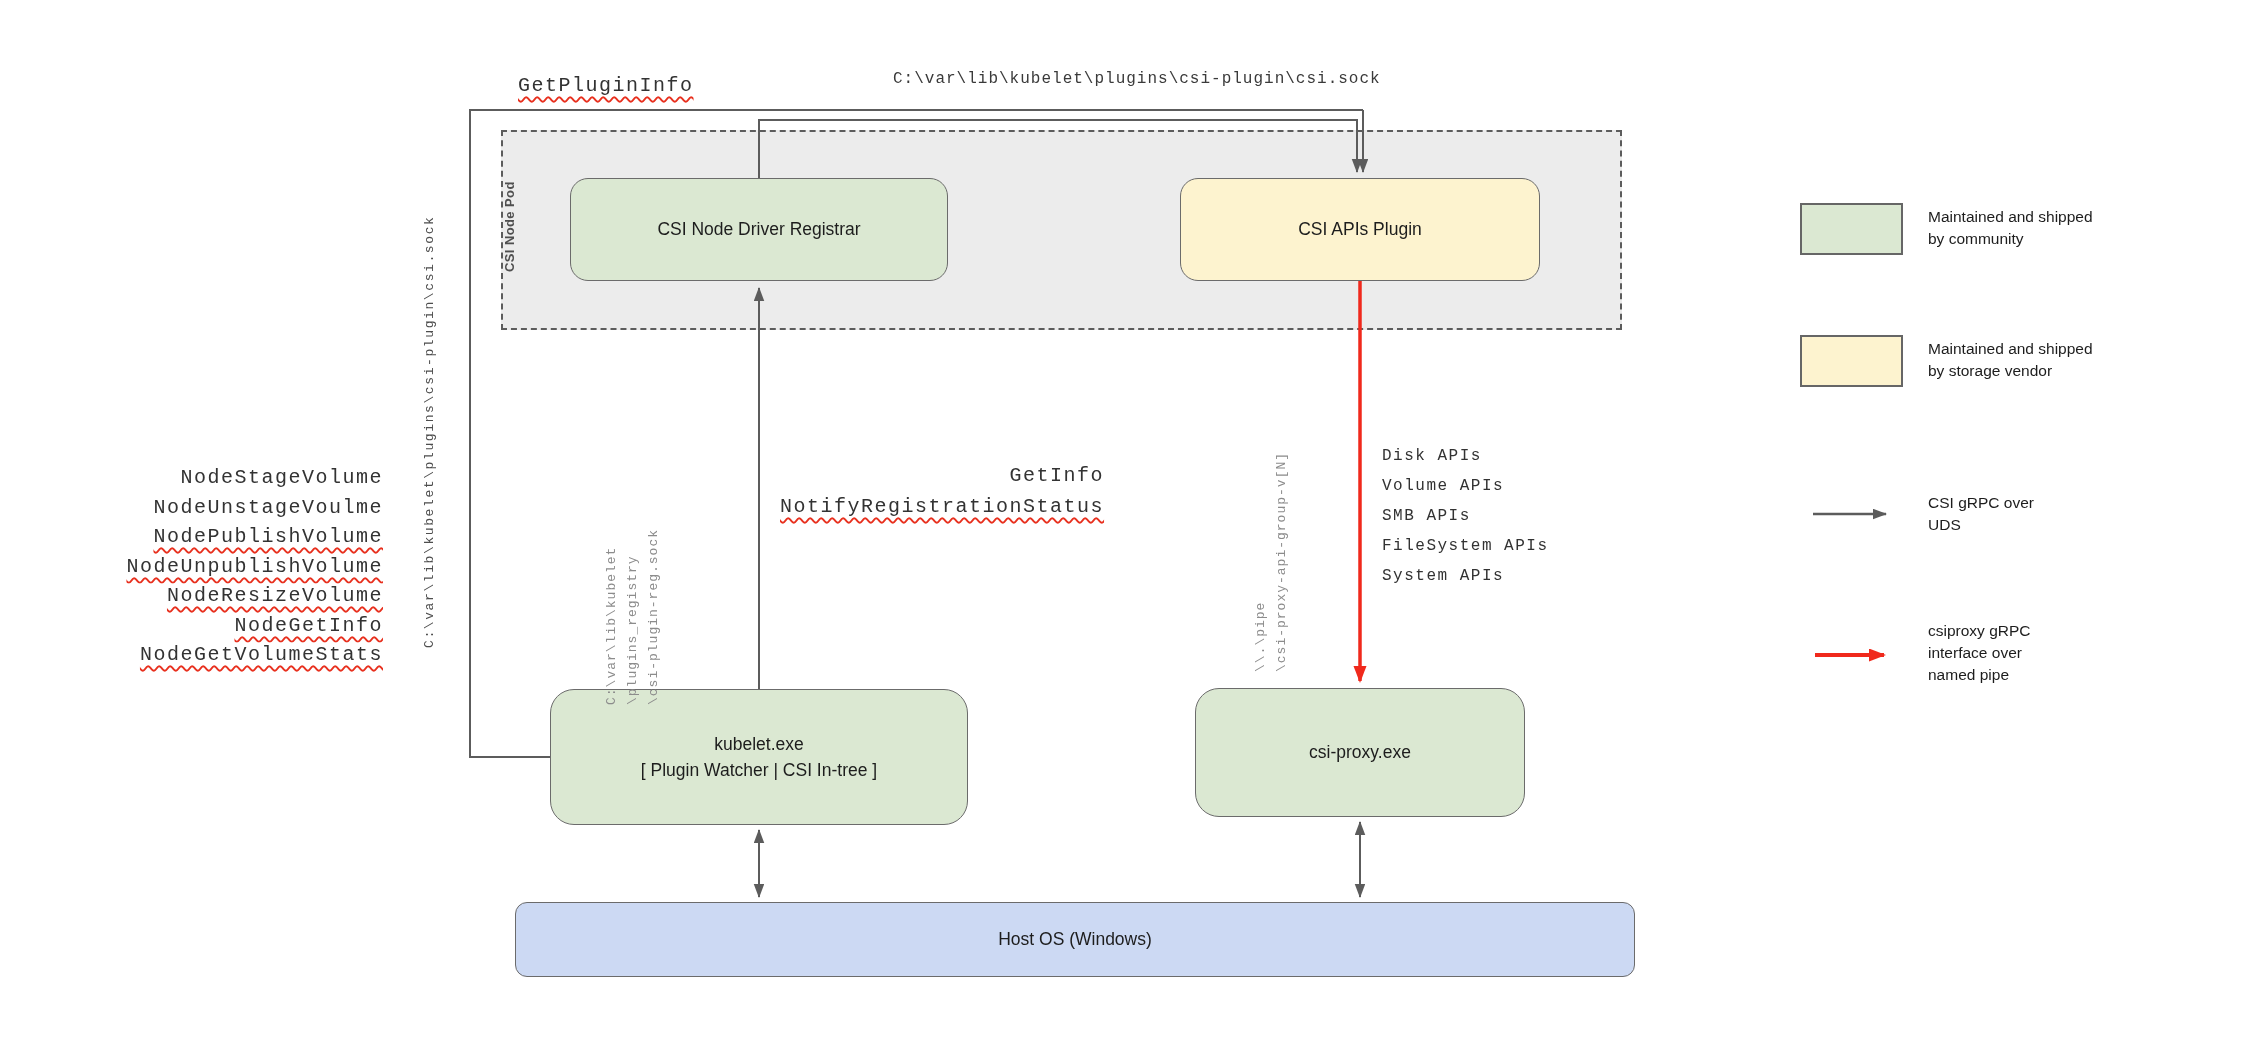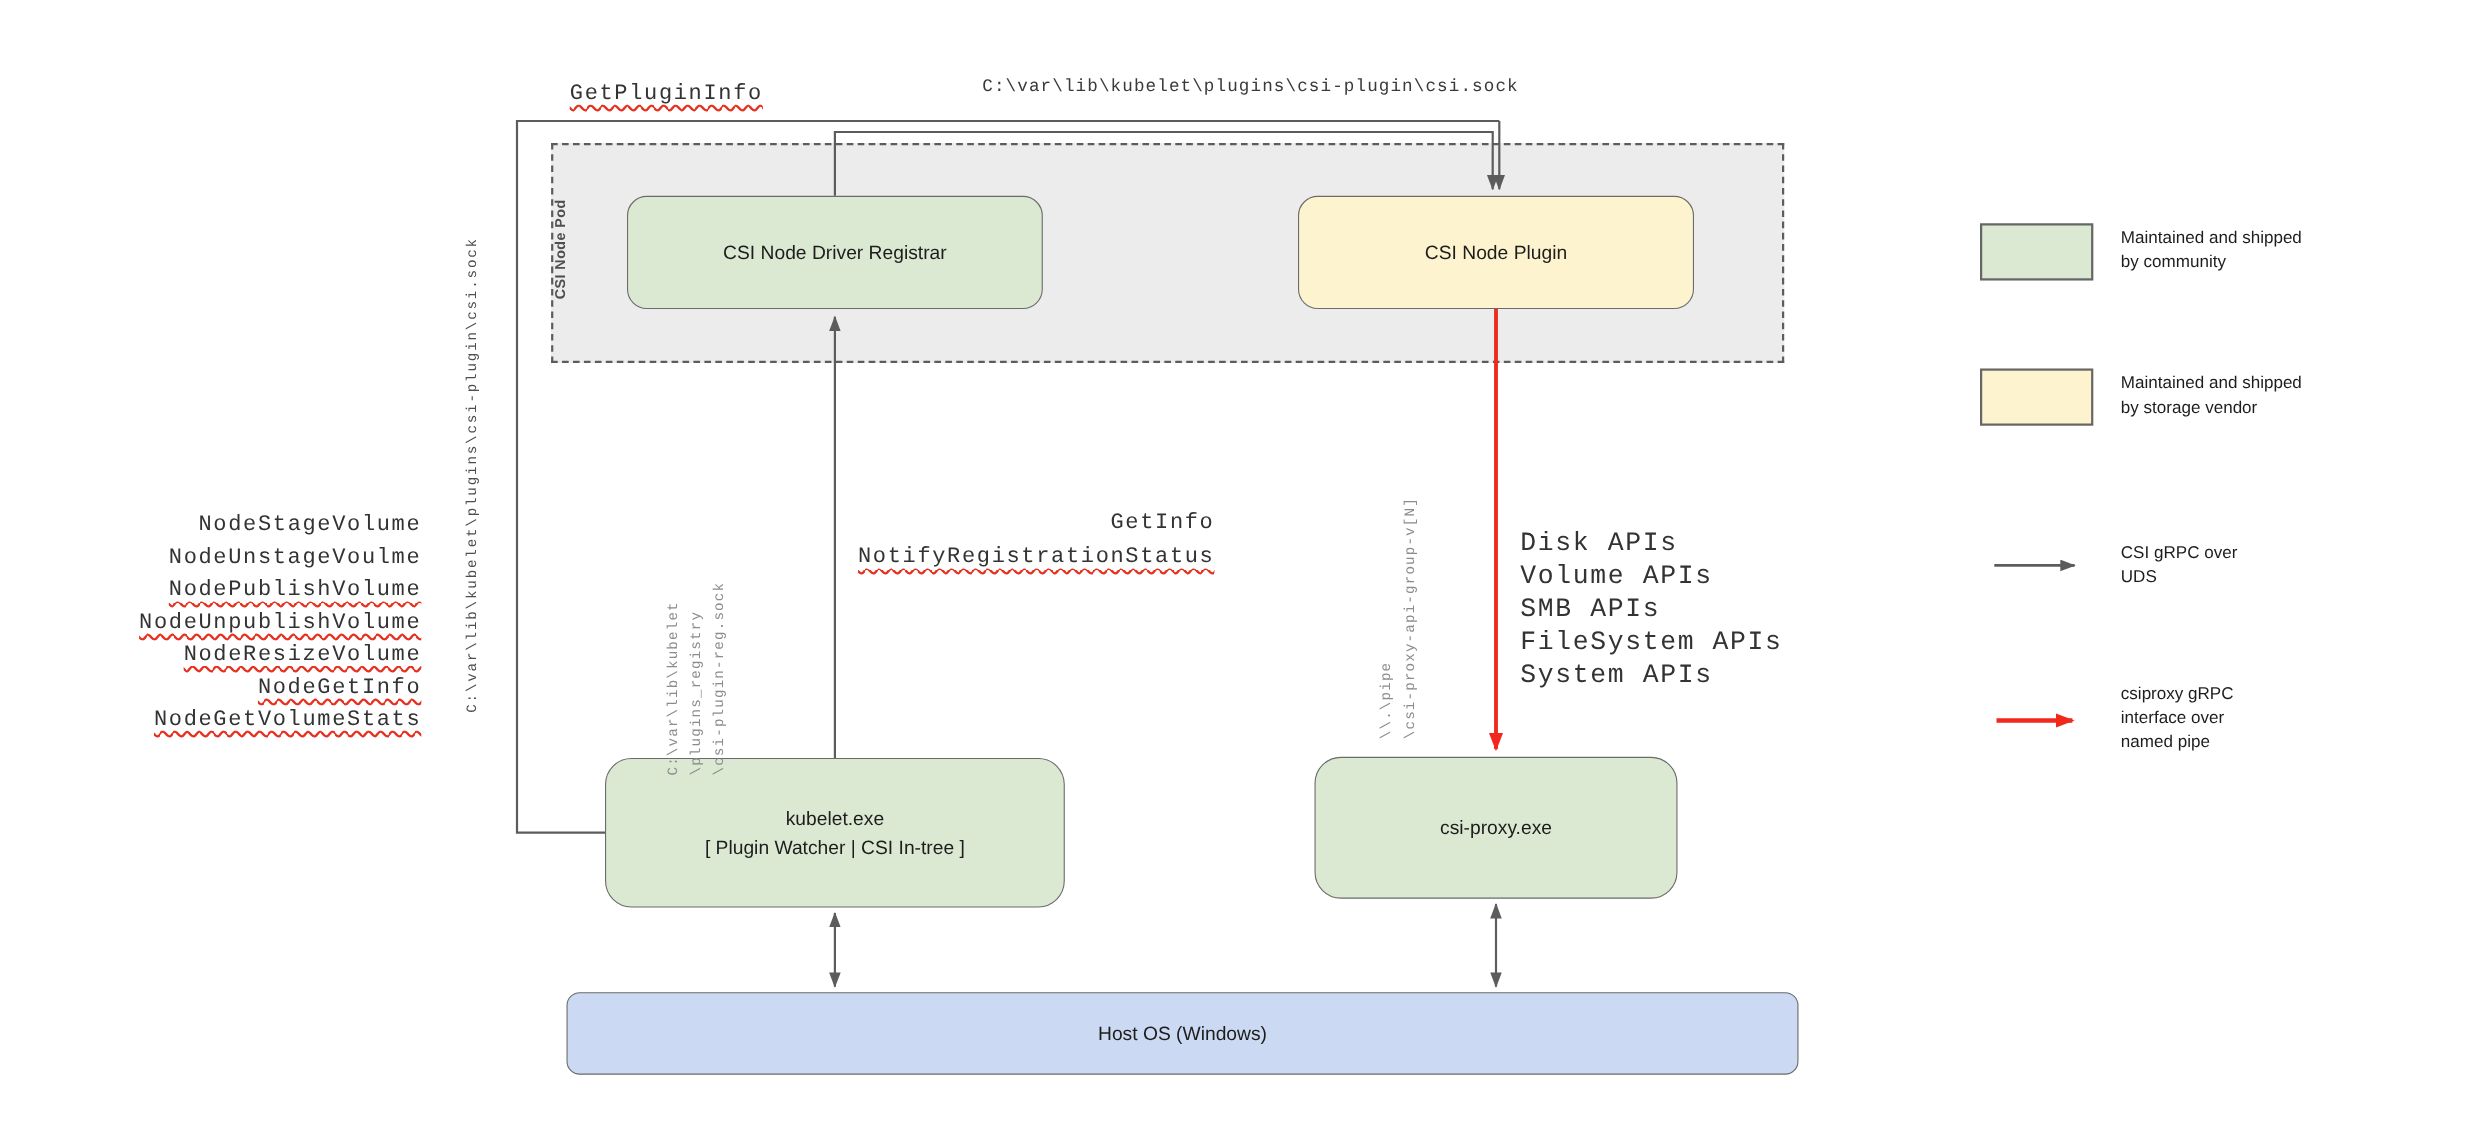--- a/index.html
+++ b/index.html
@@ -41,21 +41,21 @@
             letter-spacing:1px;color:var(--mono-dim);}
   .pipe-path{left:1292px;top:630px;height:42px;line-height:21px;font-size:13px;
              letter-spacing:1px;color:var(--mono-dim);}
 
   
   .lbl-gpi{left:518px;top:74px;font-size:20px;letter-spacing:1.5px;}
   .lbl-sock-top{left:893px;top:70px;font-size:16px;letter-spacing:1px;color:#3a3a3a;}
   .rpc-list{left:60px;top:443px;width:323px;text-align:right;font-size:20px;
             letter-spacing:1.5px;line-height:29.5px;margin-top:20px;}
   .getinfo-list{left:780px;top:460px;font-size:20px;letter-spacing:1.5px;line-height:31px;text-align:right;}
-  .api-list{left:1382px;top:480px;font-size:24px;letter-spacing:1.5px;line-height:30px;}
+  .api-list{left:1382px;top:441px;font-size:16px;letter-spacing:1.5px;line-height:30px;}
 
   
   .swatch{width:103px;height:52px;border:2px solid #666666;}
   .sw-green{left:1800px;top:203px;background:var(--green);}
   .sw-yellow{left:1800px;top:335px;background:var(--yellow);}
   .lg-label{left:1928px;font-size:15.5px;line-height:22px;color:var(--ink);white-space:pre-line;}
   .lg1{top:206px;} .lg2{top:338px;} .lg3{top:492px;} .lg4{top:620px;}
 
   svg.wires{position:absolute;left:0;top:0;pointer-events:none;}
 </style>
@@ -91,21 +91,21 @@
     <path d="M1360,822 V897" fill="none" stroke="#5c5c5c" stroke-width="2" marker-start="url(#mg)" marker-end="url(#mg)"></path>
 
     <path d="M1813,514 H1886" fill="none" stroke="#5c5c5c" stroke-width="2.5" marker-end="url(#mg)"></path>
     <path d="M1815,655 H1884" fill="none" stroke="#f0291c" stroke-width="4" marker-end="url(#mr)"></path>
   </svg>
 
   <div class="abs node box-registrar">
     <span>CSI Node Driver Registrar</span>
   </div>
   <div class="abs node box-plugin">
-    <span>CSI Node Plugin</span>
+    <span>CSI APIs Plugin</span>
   </div>
   <div class="abs node box-kubelet">
     <span class="pre">kubelet.exe
 [ Plugin Watcher | CSI In-tree ]</span>
   </div>
   <div class="abs node box-proxy">
     <span>csi-proxy.exe</span>
   </div>
   <div class="abs node box-host">
     <span>Host OS (Windows)</span>

